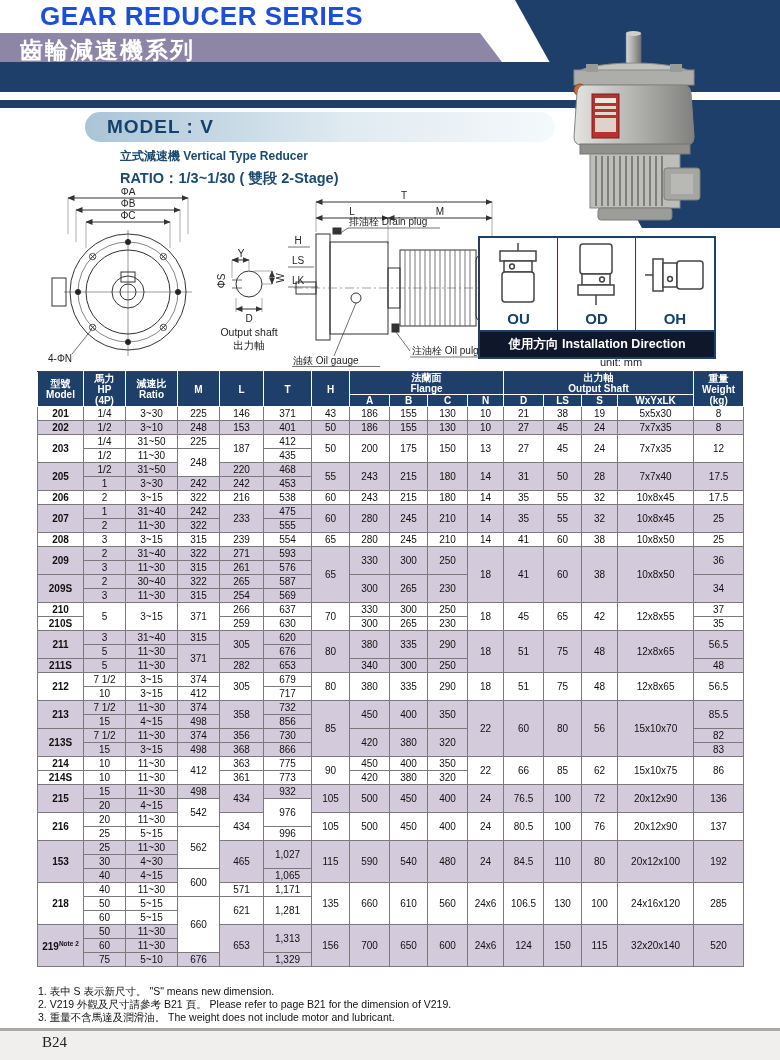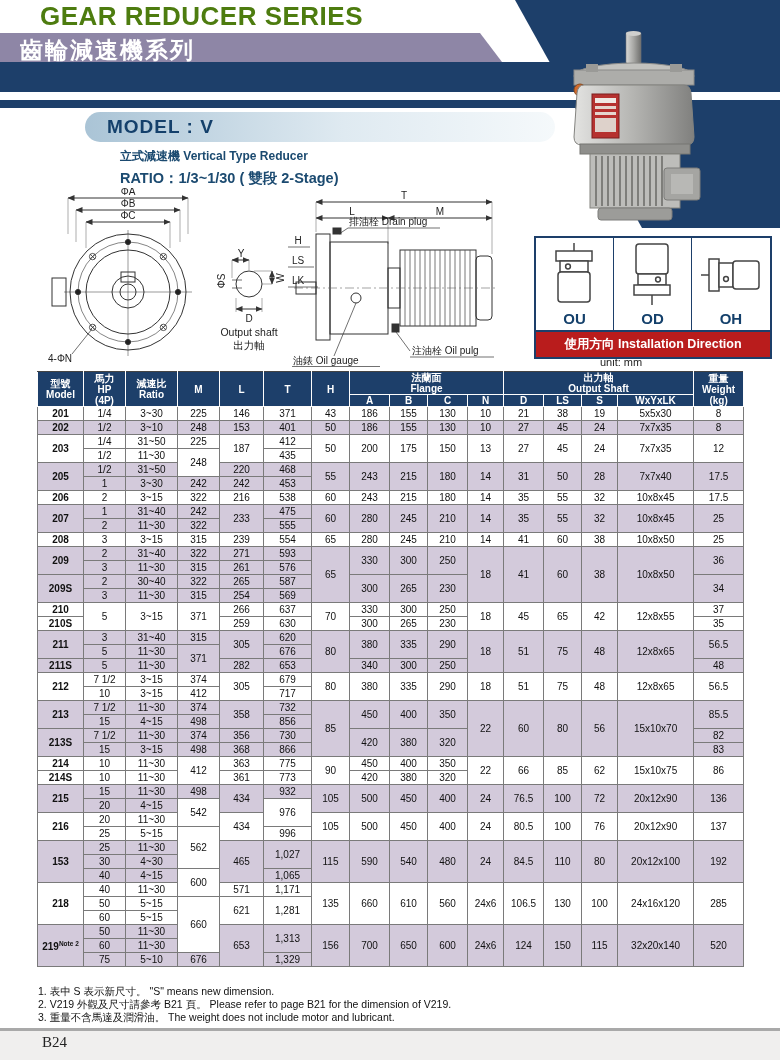--- a/index.html
+++ b/index.html
@@ -8,44 +8,44 @@
   .page *{box-sizing:border-box;}
 
   
   .navy-poly{position:absolute;left:0;top:0;width:780px;height:228px;background:#1d3f6a;
              clip-path:polygon(515px 0,780px 0,780px 228px,642px 228px);z-index:0;}
   .purple-band{position:absolute;left:0;top:33px;width:505px;height:29px;background:#8e86a6;
              clip-path:polygon(0 0,480px 0,502px 100%,0 100%);z-index:1;}
   .navy-band{position:absolute;left:0;top:62px;width:100%;height:30px;background:#1d3f6a;z-index:1;}
   .white-stripe{position:absolute;left:0;top:92px;width:100%;height:8px;background:#fff;z-index:1;}
   .navy-stripe{position:absolute;left:0;top:100px;width:100%;height:8px;background:#1d3f6a;z-index:1;}
-  .title-en{position:absolute;left:40px;top:1px;font-size:26px;font-weight:bold;color:#4d7c0f;
+  .title-en{position:absolute;left:40px;top:1px;font-size:26px;font-weight:bold;color:#1d4ed8;
             letter-spacing:.5px;z-index:2;}
   .title-zh{position:absolute;left:20px;top:35px;font-size:23px;font-weight:bold;color:#fff;
             letter-spacing:2px;z-index:2;}
   .motor-photo{position:absolute;left:540px;top:30px;z-index:3;}
 
   
   .model-pill{position:absolute;left:85px;top:112px;width:470px;height:30px;border-radius:15px;
               background:linear-gradient(90deg,#aac4d6 0%,#dfeaf1 55%,#f5f9fb 100%);
               display:flex;align-items:center;padding-left:22px;z-index:2;}
   .model-pill span{font-size:19px;font-weight:bold;color:#14406b;letter-spacing:1px;}
   .subtitle{position:absolute;left:120px;top:148px;font-size:12px;font-weight:bold;color:#1b4a70;}
   .ratio-line{position:absolute;left:120px;top:169px;font-size:14.5px;font-weight:bold;color:#1b4a70;}
 
   
   .diag{position:absolute;left:36px;top:188px;}
   .diag text{font-family:"Liberation Sans",sans-serif;}
-  .install-box{position:absolute;left:534px;top:236px;width:238px;z-index:2;}
+  .install-box{position:absolute;left:478px;top:236px;width:238px;z-index:2;}
   .install-cells{display:flex;border:2px solid #1d3f6a;border-bottom:none;background:#fff;}
   .install-cell{width:33.333%;border-right:1.5px solid #1d3f6a;padding-top:4px;
                 display:flex;flex-direction:column;align-items:center;}
   .install-cell:last-child{border-right:none;justify-content:space-between;}
   .install-label{font-size:15px;font-weight:bold;color:#14406b;padding:2px 0 3px;}
-  .install-banner{background:#b91c1c;color:#fff;font-size:12.5px;font-weight:bold;
+  .install-banner{background:#0f172a;color:#fff;font-size:12.5px;font-weight:bold;
                   text-align:center;padding:4px 0;border:2px solid #1d3f6a;}
   .unit-note{position:absolute;left:600px;top:356px;width:143px;text-align:left;
              font-size:11px;color:#222;}
 
   
   .v-table{position:absolute;left:37px;top:371px;border-collapse:collapse;table-layout:fixed;
            width:706px;background:#fff;}
   .v-table th,.v-table td{border:1px solid #7a7a7a;text-align:center;vertical-align:middle;
            padding:0;overflow:hidden;}
   .v-table thead th{background:#1d3f6a;color:#fff;border:1px solid #fdfdfd;border-top:1px solid #555;

